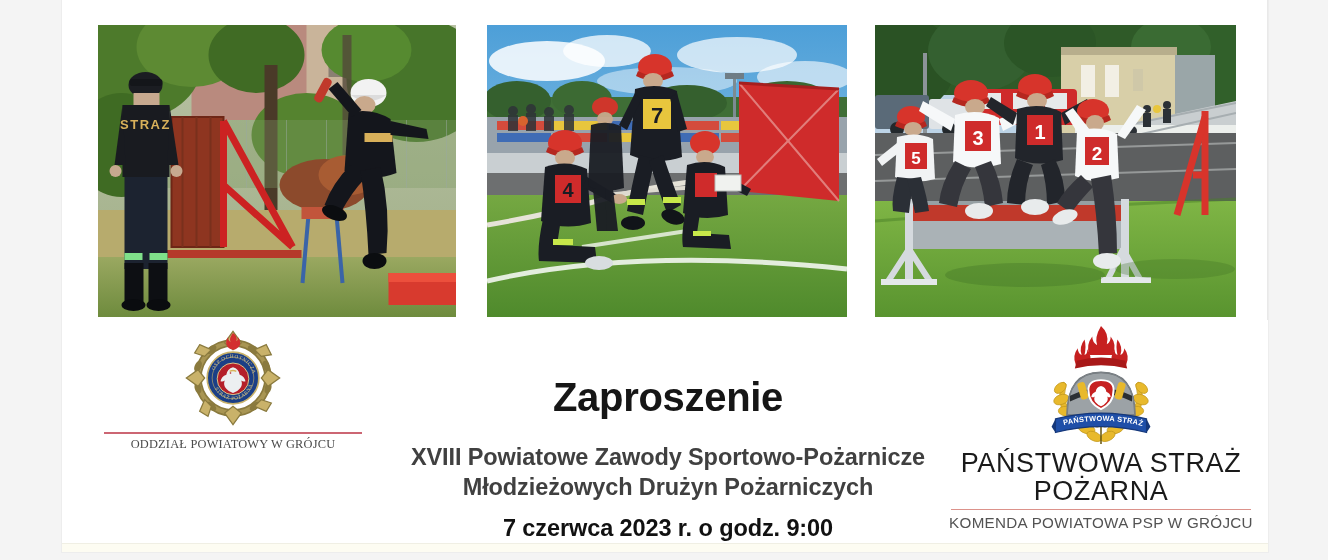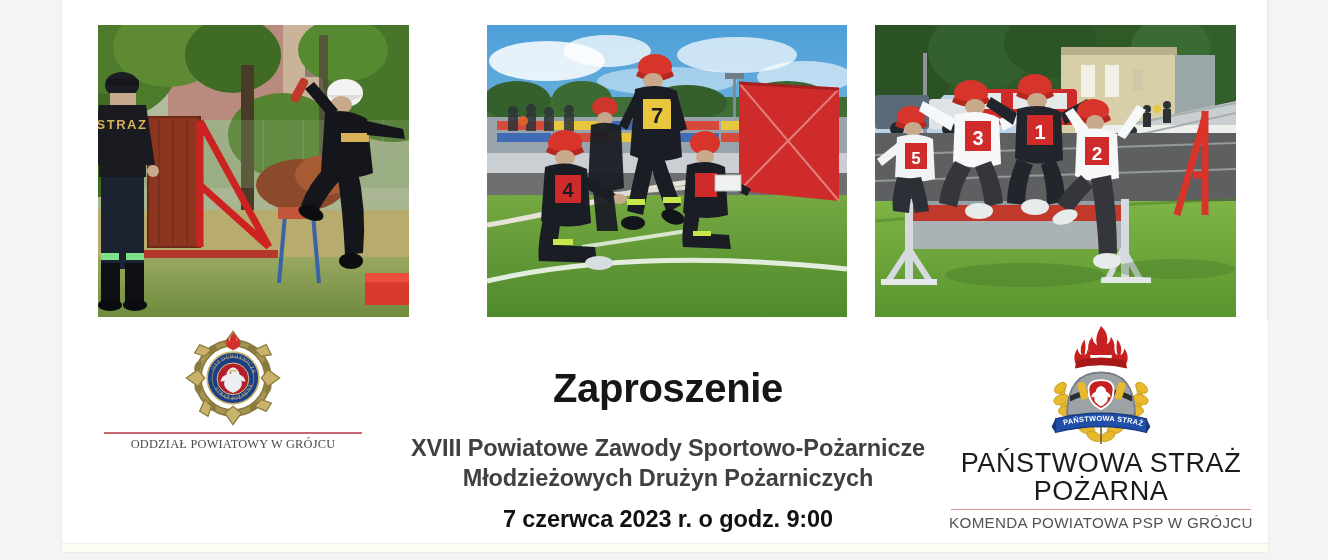--- a/index.html
+++ b/index.html
@@ -49,21 +49,21 @@
     width: 1206px;
     height: 320px;
   }
   .photo {
     position: absolute;
     top: 25px;
     height: 292px;
     overflow: hidden;
     background: #cfd6c5;
   }
-  #photo-1 { left: 36px;  width: 311px; }
+  #photo-1 { left: 36px;  width: 358px; }
   #photo-2 { left: 425px; width: 360px; }
   #photo-3 { left: 813px; width: 361px; }
   .photo svg { display: block; width: 100%; height: 100%; }
 
   
   .lower {
     position: absolute;
     left: 0;
     top: 320px;
     width: 1206px;
@@ -101,21 +101,21 @@
     font-family: "Liberation Serif", serif;
     font-size: 12.4px;
     color: #4a4a4a;
     letter-spacing: .2px;
   }
 
   
   #center-block {
     position: absolute;
     left: 336px;
-    top: 4px;
+    top: 13px;
     width: 540px;
     text-align: center;
   }
   #invite-title {
     margin-top: 44px;
     font-size: 40px;
     font-weight: bold;
     color: #161616;
     letter-spacing: -0.3px;
     line-height: 1;

